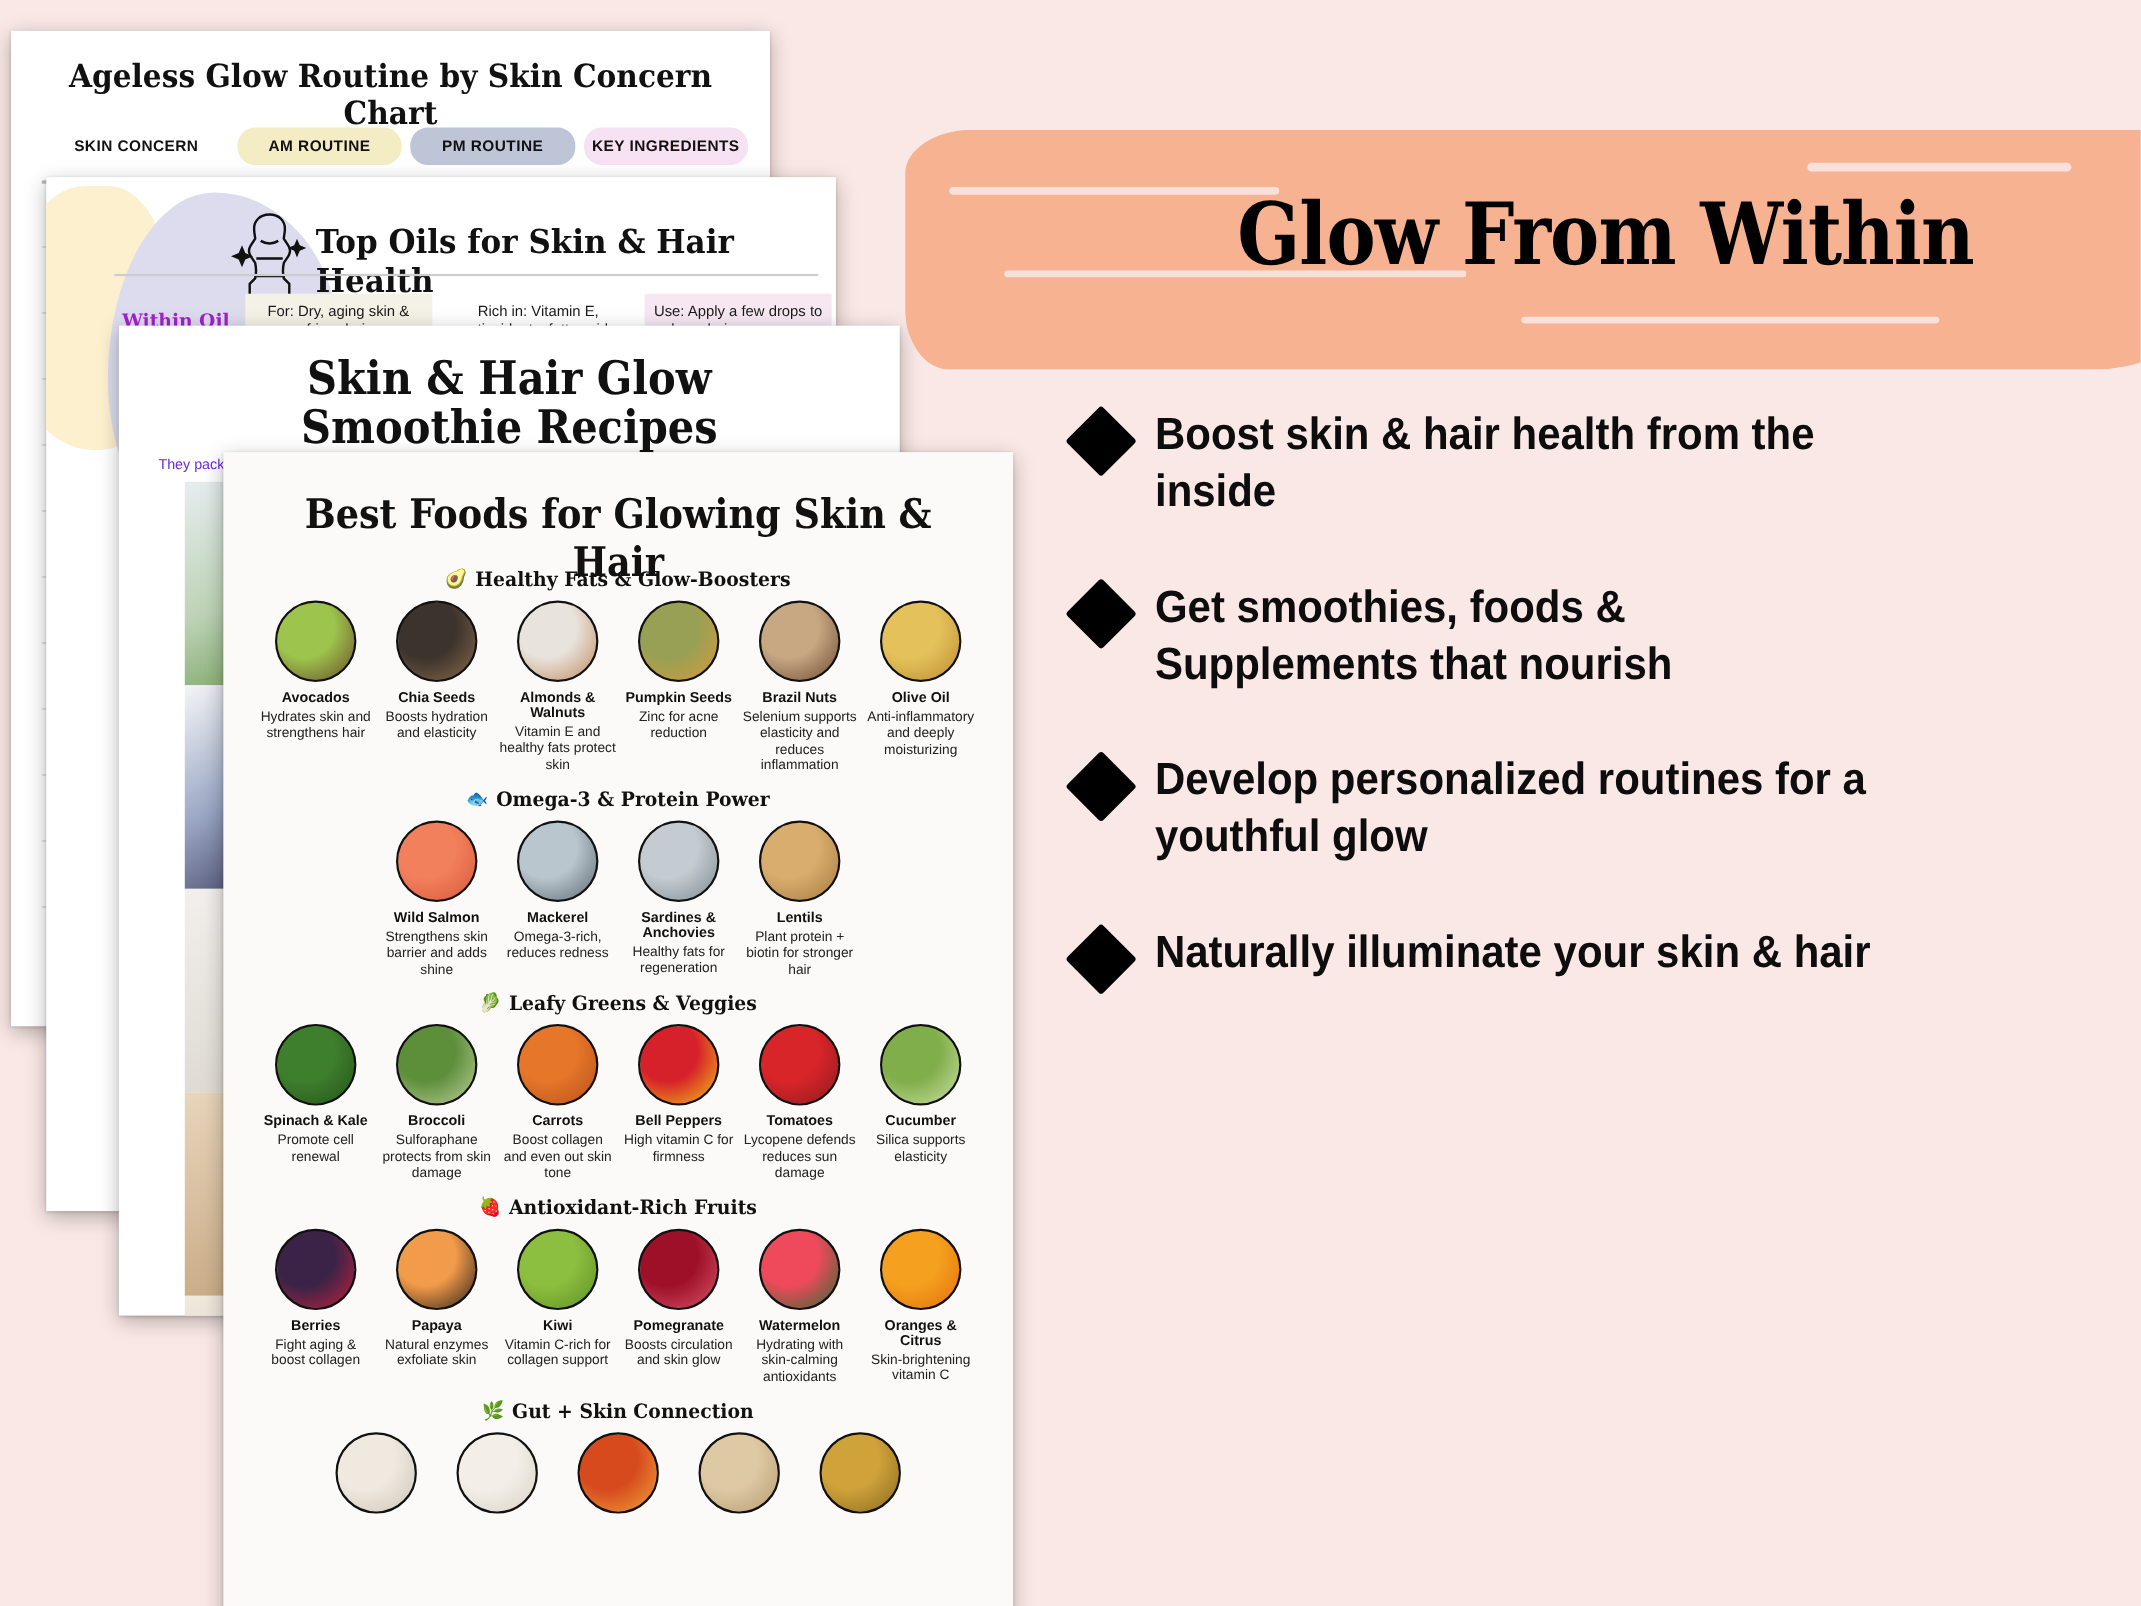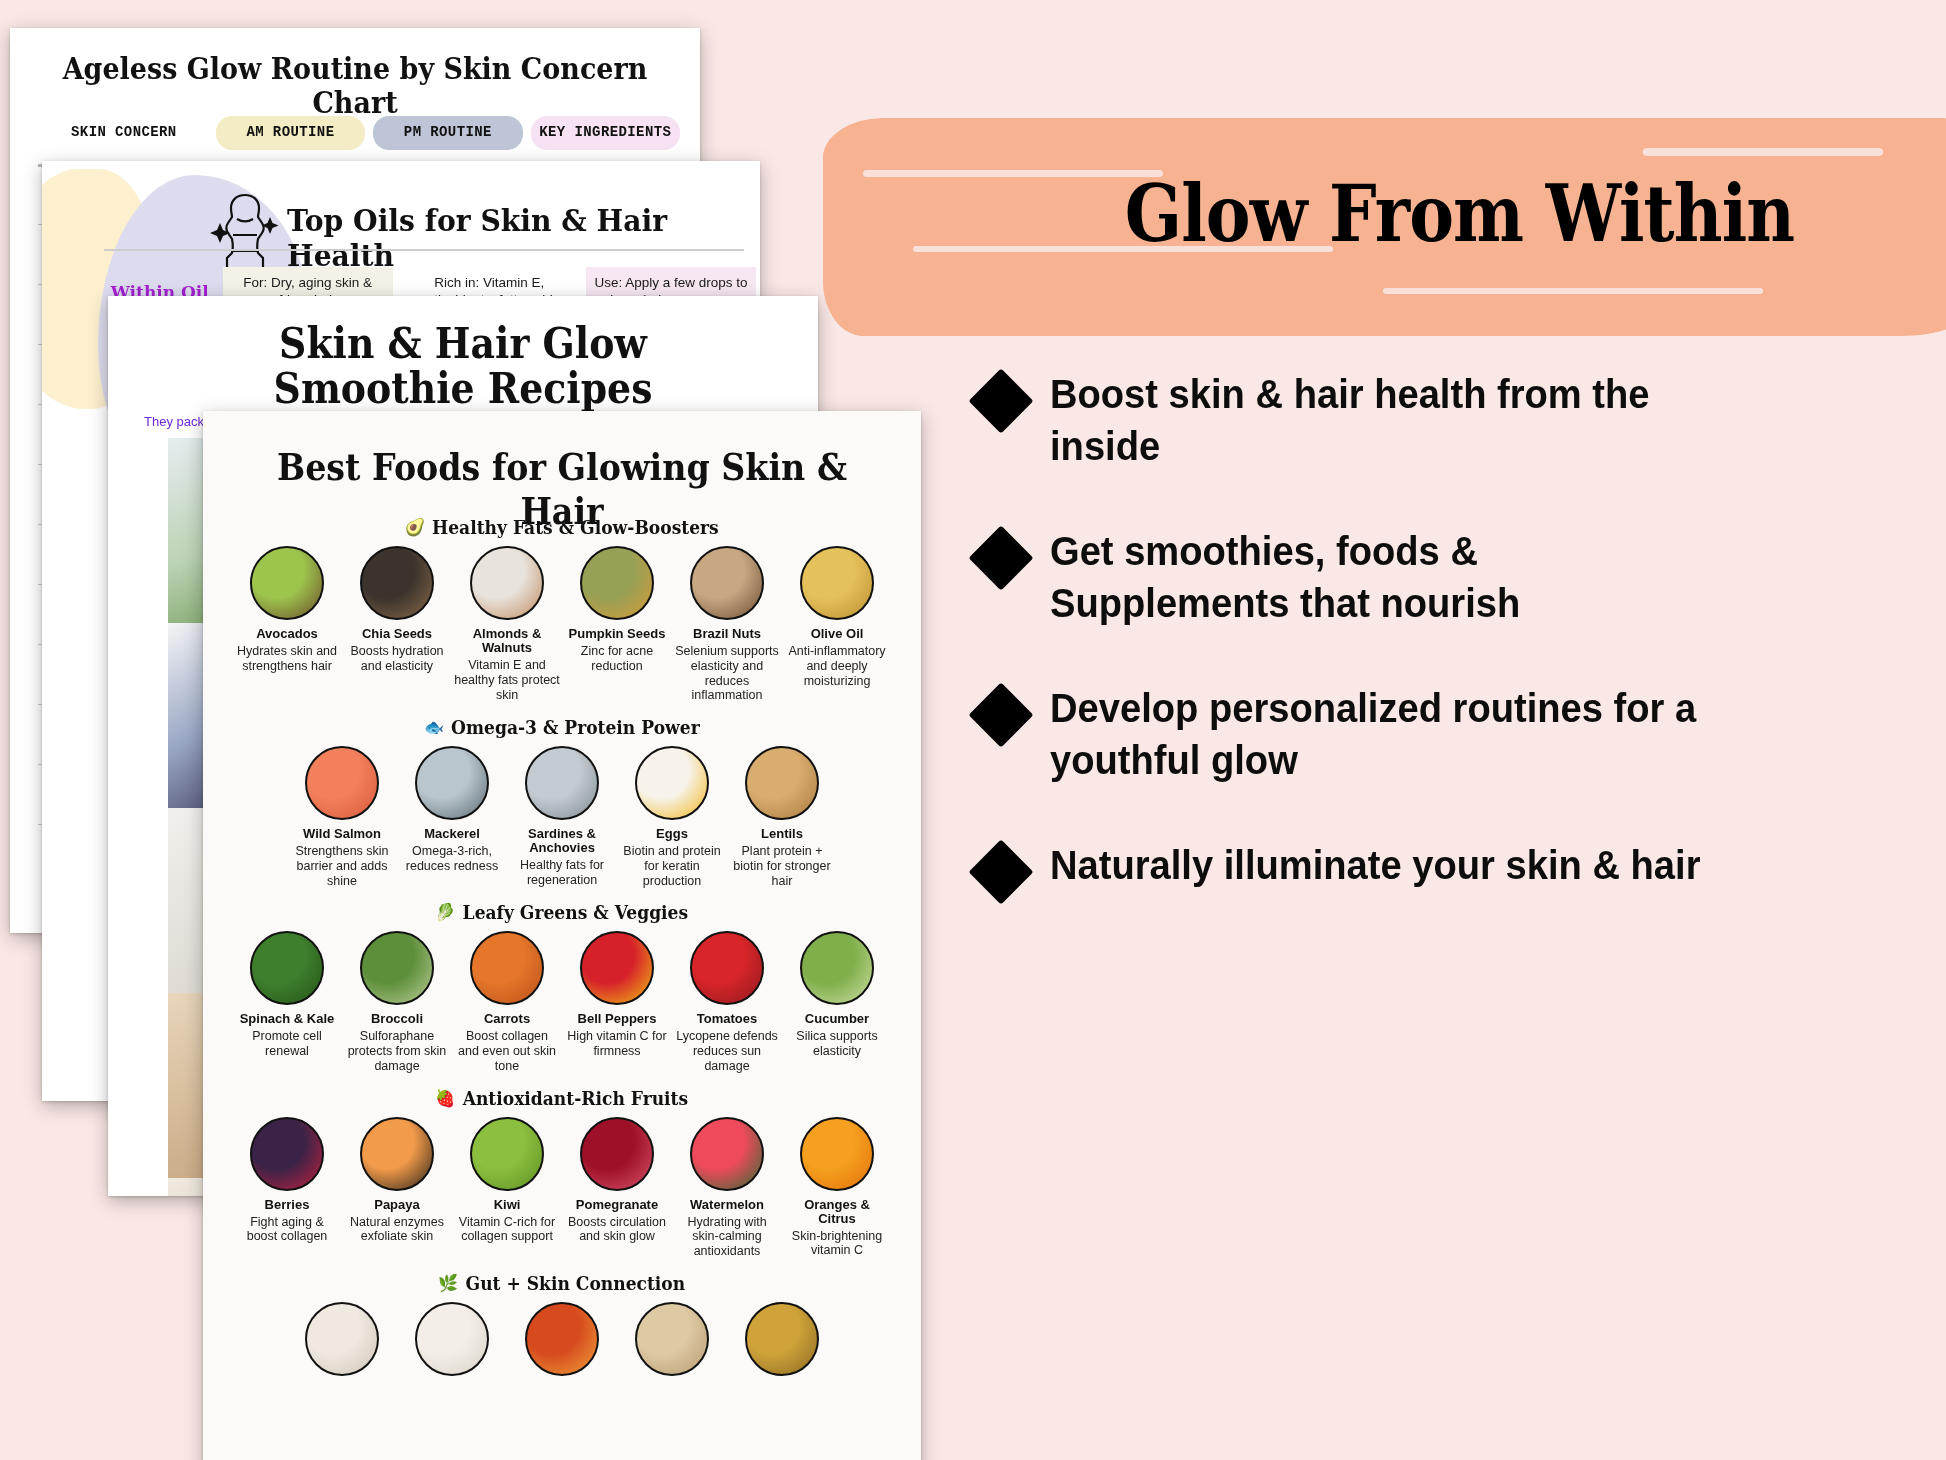--- a/index.html
+++ b/index.html
@@ -70,21 +70,21 @@
   
   .sheet1{left:10px;top:0;width:690px;height:905px;}
   .s1-title{
     position:absolute;left:0;right:0;top:24px;text-align:center;
     font-family:"DejaVu Serif", serif;font-weight:700;font-size:29px;color:#111;
     transform:scaleX(.93);
   }
   .s1-head{position:absolute;left:30px;top:88px;width:640px;display:flex;align-items:center;gap:8px;}
   .pill{border-radius:16px;text-align:center;font-weight:700;font-size:14px;
         color:#111;padding:9px 6px;line-height:1.12;
-        font-family:Liberation Mono, monospace;letter-spacing:.4px;}
+        font-family:Liberation Sans, sans-serif;letter-spacing:.4px;}
   .pill.plain{background:transparent;}
   .hrule{position:absolute;left:28px;top:136px;width:644px;height:3px;background:#b9b9b9;}
   .rowline{position:absolute;left:28px;width:644px;height:1px;background:#cfcfcf;}
 
   
   .sheet2{left:42px;top:133px;width:718px;height:940px;}
   .blob-y{position:absolute;left:-36px;top:8px;width:150px;height:240px;
           background:#fdf0cf;border-radius:50% 40% 45% 55%/55% 45% 50% 50%;}
   .blob-p{position:absolute;left:56px;top:14px;width:210px;height:340px;
           background:#dcdcee;border-radius:46% 54% 40% 60%/50% 40% 60% 50%;}
@@ -245,25 +245,20 @@
             <div class="thumb" style="background: radial-gradient(circle at 35% 32%, rgb(185, 198, 205) 0%, rgb(185, 198, 205) 42%, rgb(92, 106, 116) 100%);"></div>
             <div class="fname">Mackerel</div>
             <div class="fdesc">Omega-3-rich, reduces redness</div>
           </div>
           <div class="food">
             <div class="thumb" style="background: radial-gradient(circle at 35% 32%, rgb(197, 204, 209) 0%, rgb(197, 204, 209) 42%, rgb(125, 138, 146) 100%);"></div>
             <div class="fname">Sardines &amp; Anchovies</div>
             <div class="fdesc">Healthy fats for regeneration</div>
           </div>
           <div class="food">
-            <div class="thumb" style="background: radial-gradient(circle at 35% 32%, rgb(247, 243, 234) 0%, rgb(247, 243, 234) 42%, rgb(242, 181, 28) 100%);"></div>
-            <div class="fname">Eggs</div>
-            <div class="fdesc">Biotin and protein for keratin production</div>
-          </div>
-          <div class="food">
             <div class="thumb" style="background: radial-gradient(circle at 35% 32%, rgb(216, 173, 110) 0%, rgb(216, 173, 110) 42%, rgb(168, 123, 62) 100%);"></div>
             <div class="fname">Lentils</div>
             <div class="fdesc">Plant protein + biotin for stronger hair</div>
           </div>
         </div>
         <div class="sec-head">
           <span class="sec-emoji">🥬</span>
           <span>Leafy Greens &amp; Veggies</span>
         </div>
         <div class="grid">

